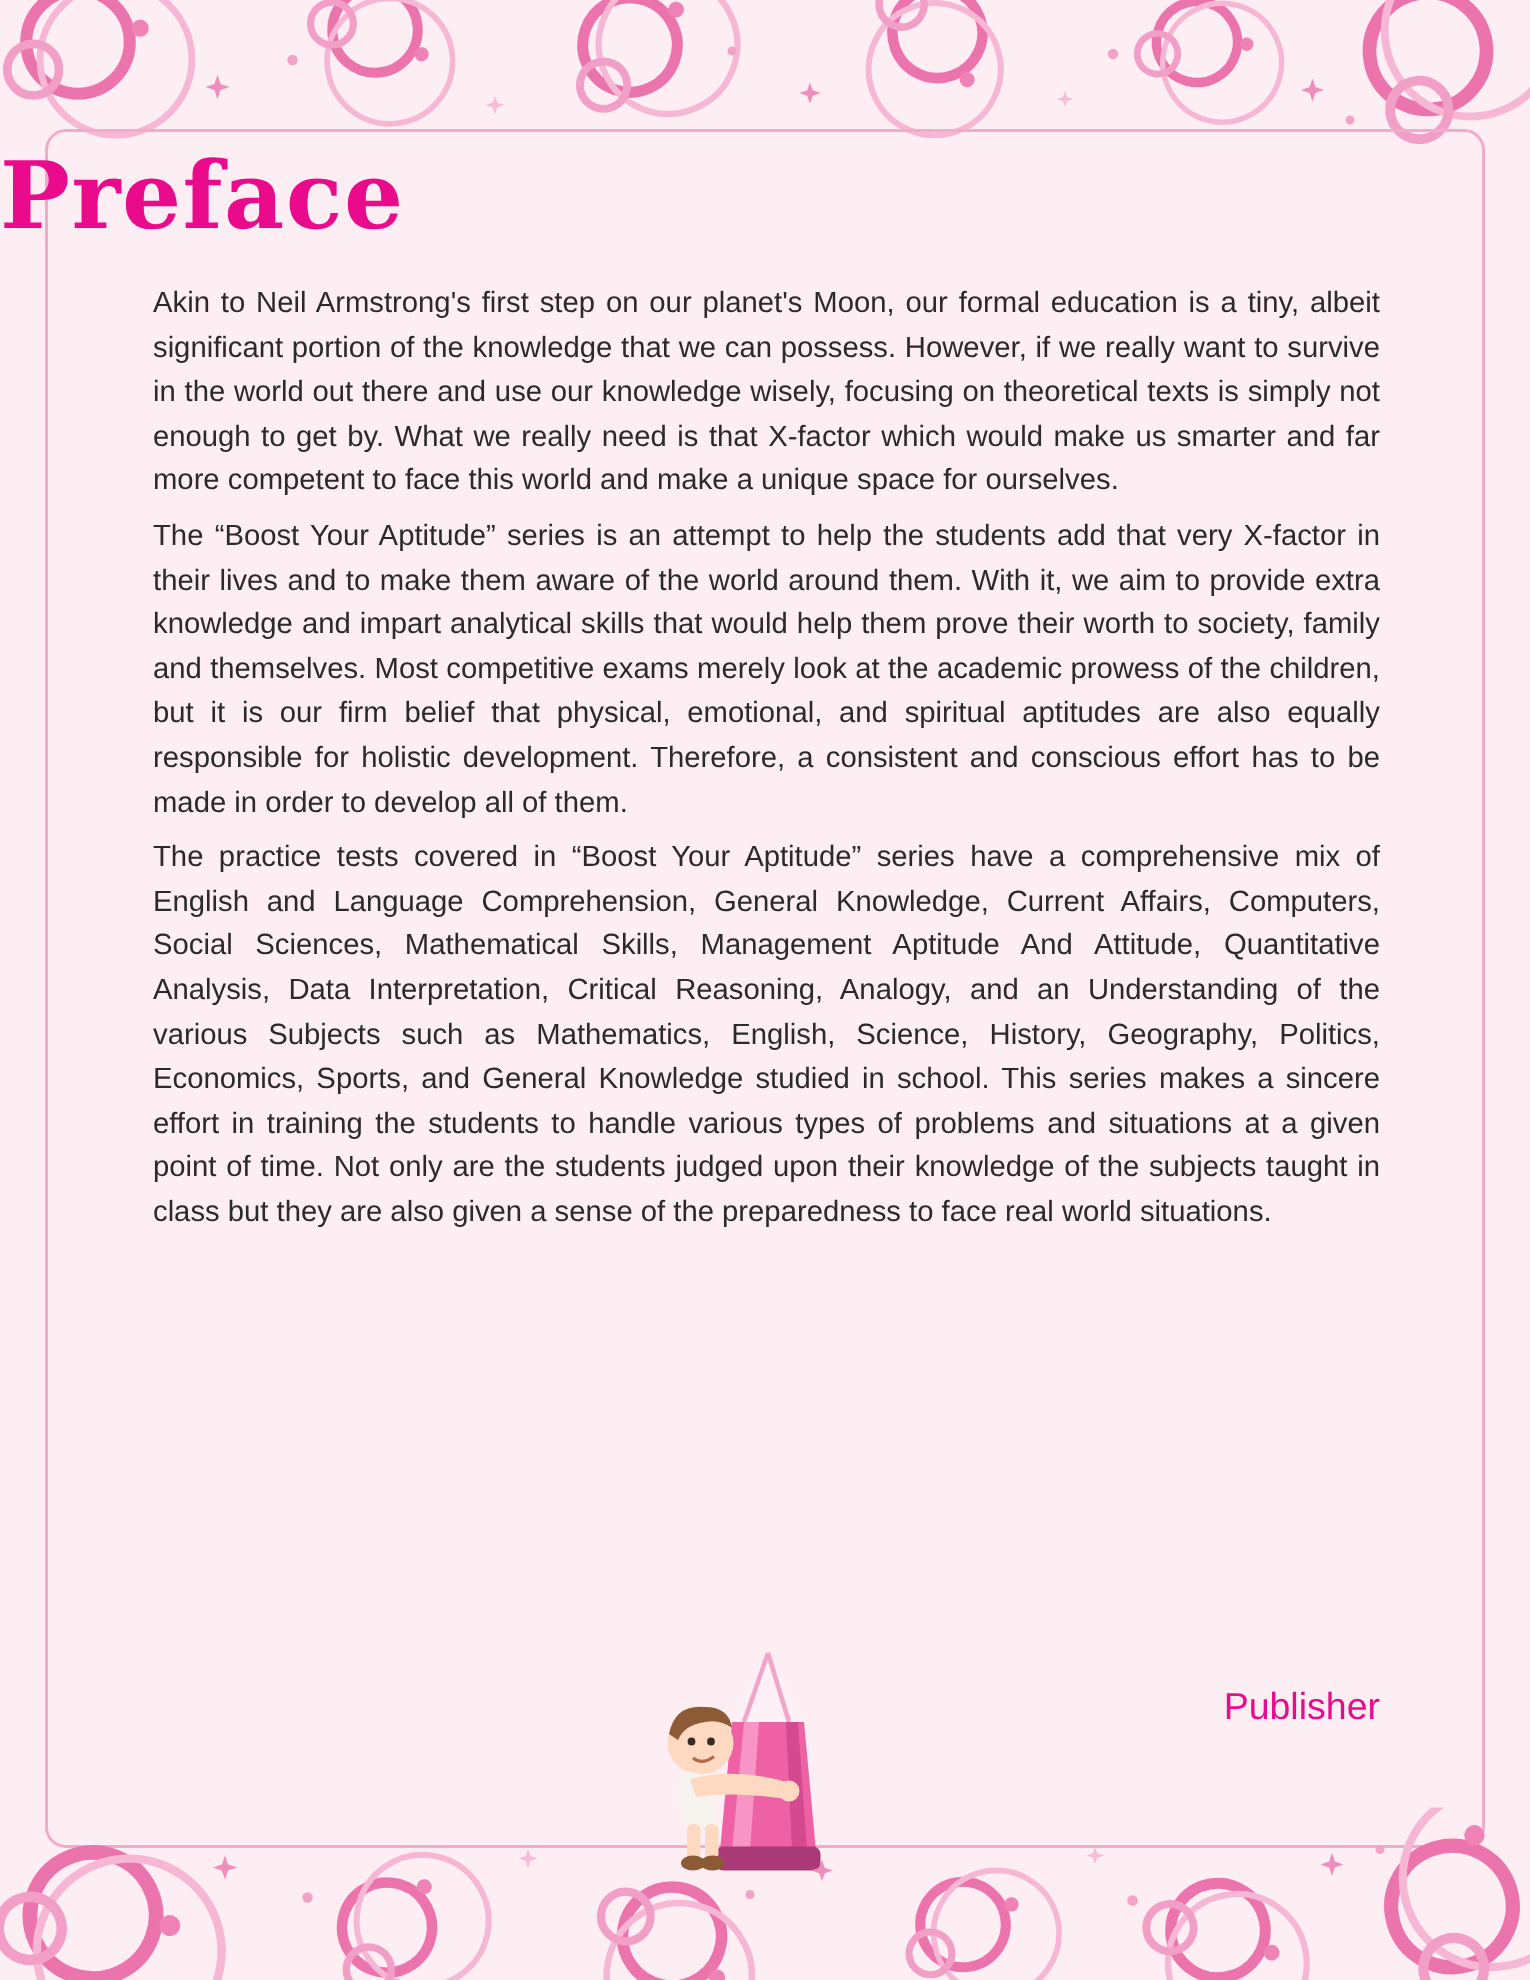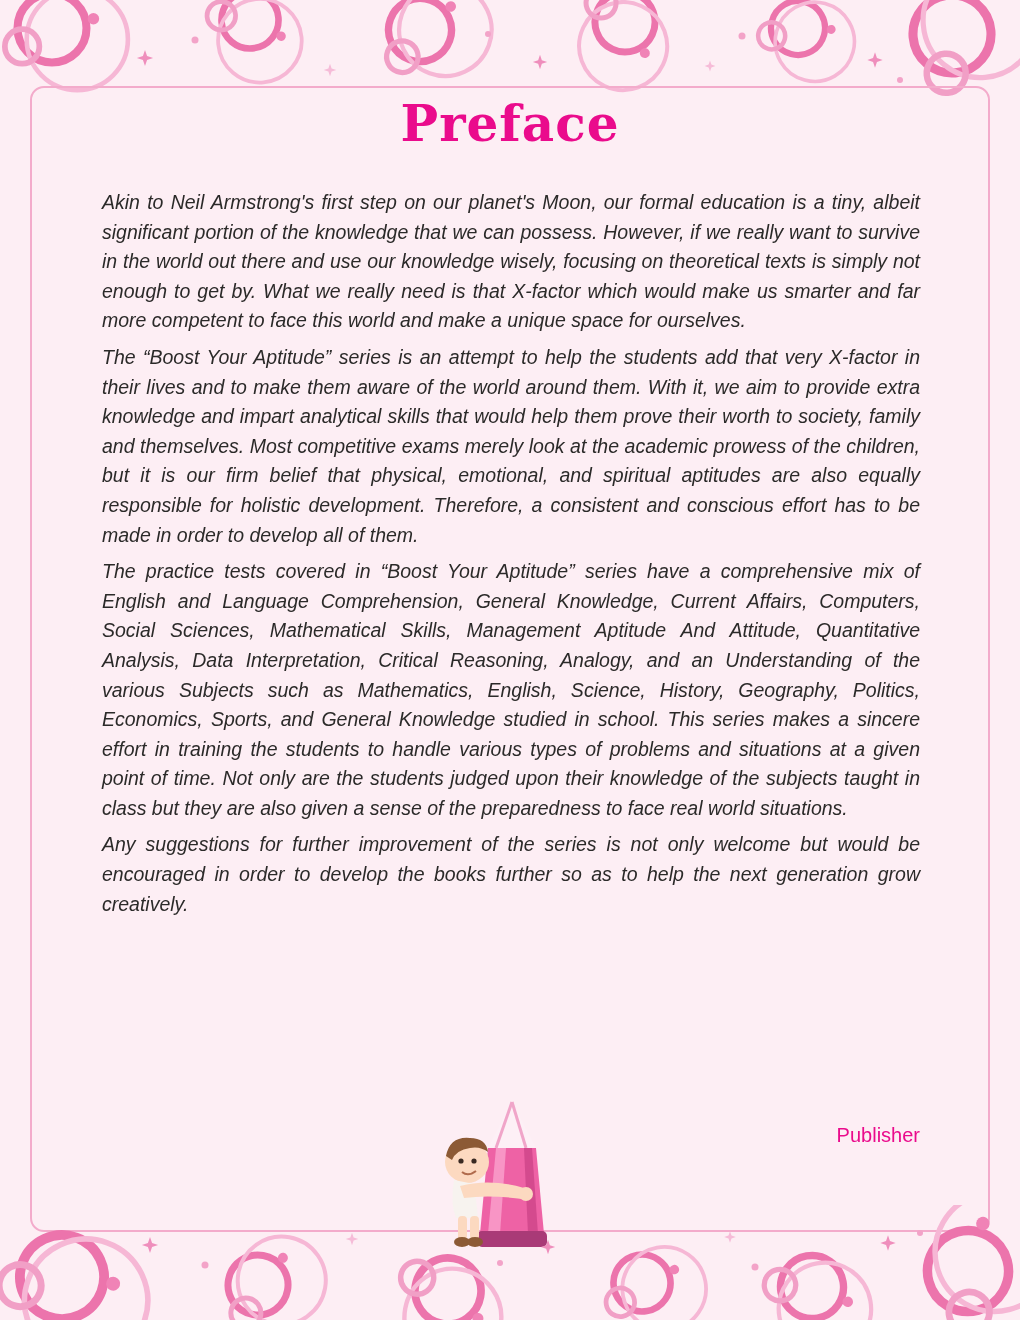--- a/index.html
+++ b/index.html
@@ -24,42 +24,41 @@
   }
 
   .deco { position: absolute; left: 0; width: 1020px; display: block; }
   .deco-top { top: 0; height: 102px; }
   .deco-bottom { bottom: 0; height: 115px; }
 
   .title {
     position: absolute;
     top: 94px; left: 0; width: 100%;
     margin: 0;
-    text-align: center;
     font-family: "DejaVu Serif", serif;
     font-weight: 700;
-    font-size: 50px;
+    font-size: 62px;
     letter-spacing: 1px;
     color: #ea0b8c;
   }
 
   .body-text {
     position: absolute;
     left: 102px; top: 188px; width: 818px;
     font-size: 19.5px;
     line-height: 29.6px;
     text-align: justify;
   }
-  .body-text p { margin: 0 0 7px 0; font-style: italic; }
+  .body-text p { margin: 0 0 7px 0; }
 
   .publisher {
     position: absolute;
     right: 100px; top: 1124px;
     color: #ea0b8c;
-    font-size: 20px;
+    font-size: 25px;
     font-weight: 500;
   }
 
   .pencil {
     position: absolute;
     left: 420px; top: 1100px;
   }
 </style>
 </head>
 <body>
@@ -94,21 +93,20 @@
   </svg>
 
   <div class="frame"></div>
 
   <h1 class="title">Preface</h1>
 
   <div class="body-text">
     <p>Akin to Neil Armstrong's first step on our planet's Moon, our formal education is a tiny, albeit significant portion of the knowledge that we can possess. However, if we really want to survive in the world out there and use our knowledge wisely, focusing on theoretical texts is simply not enough to get by. What we really need is that X-factor which would make us smarter and far more competent to face this world and make a unique space for ourselves.</p>
     <p>The “Boost Your Aptitude” series is an attempt to help the students add that very X-factor in their lives and to make them aware of the world around them. With it, we aim to provide extra knowledge and impart analytical skills that would help them prove their worth to society, family and themselves. Most competitive exams merely look at the academic prowess of the children, but it is our firm belief that physical, emotional, and spiritual aptitudes are also equally responsible for holistic development. Therefore, a consistent and conscious effort has to be made in order to develop all of them.</p>
     <p>The practice tests covered in “Boost Your Aptitude” series have a comprehensive mix of English and Language Comprehension, General Knowledge, Current Affairs, Computers, Social Sciences, Mathematical Skills, Management Aptitude And Attitude, Quantitative Analysis, Data Interpretation, Critical Reasoning, Analogy, and an Understanding of the various Subjects such as Mathematics, English, Science, History, Geography, Politics, Economics, Sports, and General Knowledge studied in school. This series makes a sincere effort in training the students to handle various types of problems and situations at a given point of time. Not only are the students judged upon their knowledge of the subjects taught in class but they are also given a sense of the preparedness to face real world situations.</p>
-    <p>Any suggestions for further improvement of the series is not only welcome but would be encouraged in order to develop the books further so as to help the next generation grow creatively.</p>
   </div>
 
   <div class="publisher">Publisher</div>
 
   <svg class="pencil" width="170" height="160" viewBox="0 0 170 160" aria-hidden="true">
 
     <polygon points="92,2 100,24 84,24" fill="#3f2233"></polygon>
 
     <polygon points="92,2 116,48 68,48" fill="#fdf0f6"></polygon>
     <path d="M92,2 L76,48" stroke="#f0a5c9" stroke-width="3" fill="none"></path>

